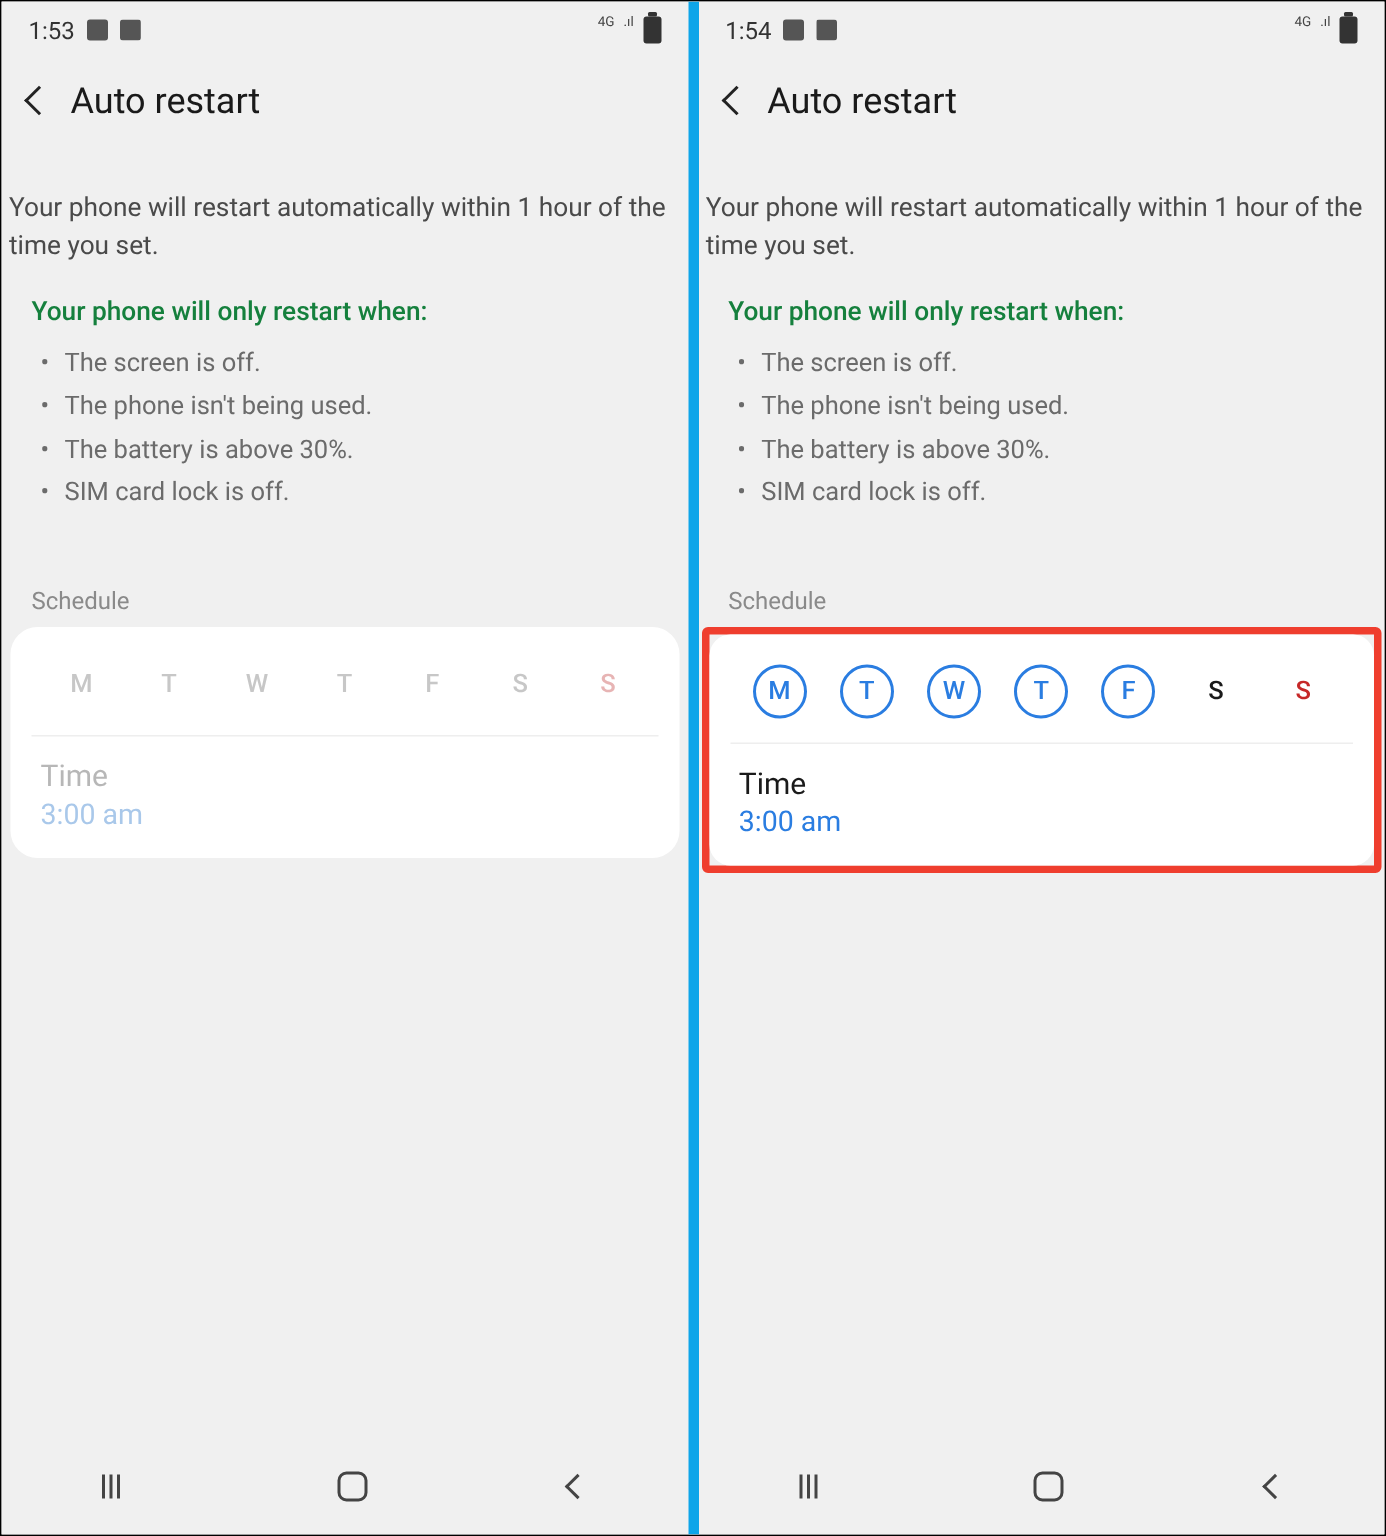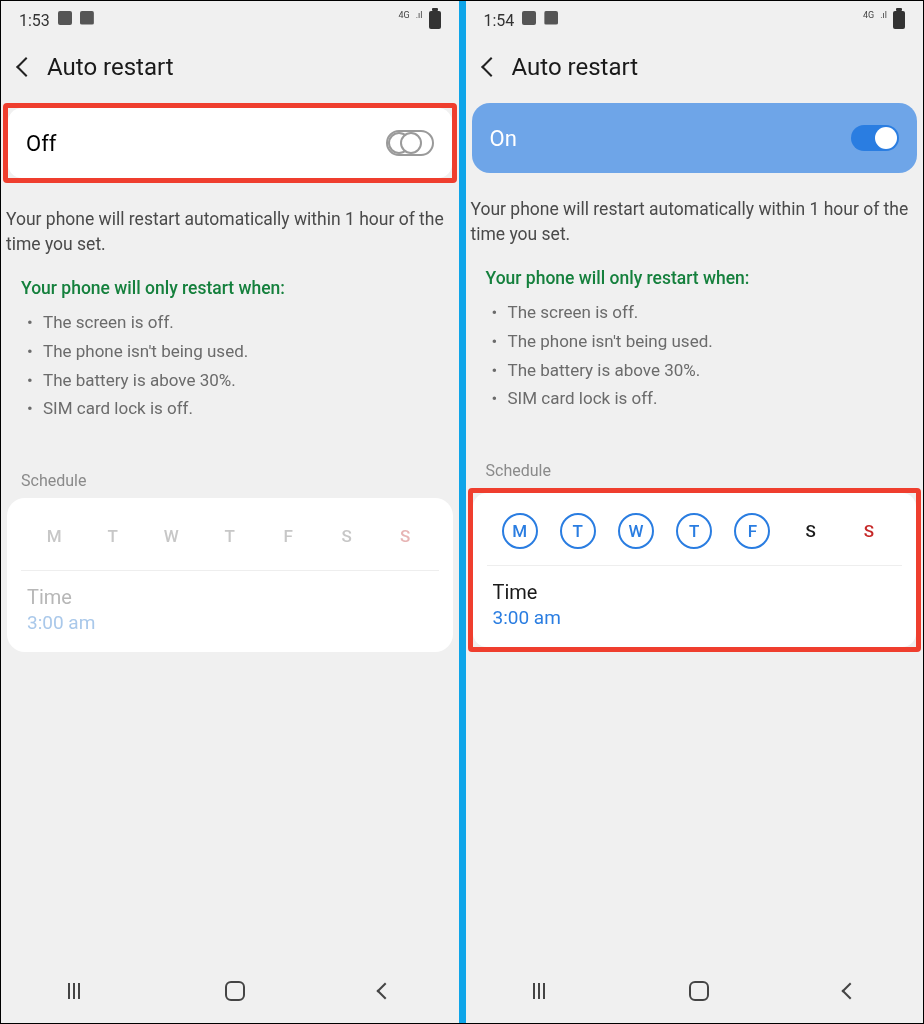--- a/index.html
+++ b/index.html
@@ -2,21 +2,21 @@
 <html><head>
 <meta charset="utf-8">
 <style>
   * { box-sizing: border-box; margin: 0; padding: 0; }
   html, body { width: 924px; height: 1024px; font-family: -apple-system, "Segoe UI", Roboto, sans-serif; }
   body { display: flex; border: 1px solid #000; }
   .pane { flex: 1; background: #f0f0f0; display: flex; flex-direction: column; position: relative; }
   .pane + .pane { border-left: 7px solid #0ea5e9; }
 
   .status-bar { height: 38px; display: flex; align-items: center; padding: 0 18px; font-size: 16px; color: #333; }
-  .status-left { display: flex; gap: 8px; }
+  .status-left { display: flex; align-items: center; gap: 8px; }
   .status-right { margin-left: auto; display: flex; align-items: flex-start; gap: 6px; font-size: 10px; color: #555; }
   .mini-icon { width: 14px; height: 14px; background: #555; }
   .mini-icon.check { clip-path: polygon(0 0,100% 0,100% 100%,0 100%); background:#555; position:relative; border-radius:2px;}
   .mini-icon.pic { border-radius:2px; }
   .sig { font-size:9px; line-height:9px; color:#444;}
   .batt { width: 12px; height: 18px; background:#333; border-radius:2px; position:relative;}
   .batt::before{content:"";position:absolute;top:-3px;left:3px;width:6px;height:3px;background:#333;border-radius:1px;}
 
   .header { display: flex; align-items: center; gap: 14px; padding: 14px 18px 22px; }
   .back-chevron { width: 14px; height: 14px; border-left: 2.5px solid #222; border-bottom: 2.5px solid #222; transform: rotate(45deg); }
@@ -76,29 +76,20 @@
       <span class="sig">.ıl</span>
       <span class="batt"></span>
     </div>
   </div>
 
   <div class="header">
     <div class="back-chevron"></div>
     <div class="page-title">Auto restart</div>
   </div>
 
-  <div class="highlight-red" style="margin:0 2px;">
-    <div class="toggle-card" style="margin:0;border-radius:14px;">
-      <span class="toggle-label">Off</span>
-      <div class="switch">
-        <div class="knob"></div>
-          <div class="knob2"></div>
-      </div>
-    </div>
-  </div>
 
   <div class="desc">Your phone will restart automatically within 1 hour of the time you set.</div>
   <div class="cond-title">Your phone will only restart when:</div>
   <ul class="cond-list">
     <li>The screen is off.</li>
     <li>The phone isn't being used.</li>
     <li>The battery is above 30%.</li>
     <li>SIM card lock is off.</li>
   </ul>
 
@@ -142,26 +133,20 @@
       <span class="sig">.ıl</span>
       <span class="batt"></span>
     </div>
   </div>
 
   <div class="header">
     <div class="back-chevron"></div>
     <div class="page-title">Auto restart</div>
   </div>
 
-  <div class="toggle-card on">
-    <span class="toggle-label">On</span>
-    <div class="switch-on">
-      <div class="knob"></div>
-    </div>
-  </div>
 
   <div class="desc">Your phone will restart automatically within 1 hour of the time you set.</div>
   <div class="cond-title">Your phone will only restart when:</div>
   <ul class="cond-list">
     <li>The screen is off.</li>
     <li>The phone isn't being used.</li>
     <li>The battery is above 30%.</li>
     <li>SIM card lock is off.</li>
   </ul>
 

